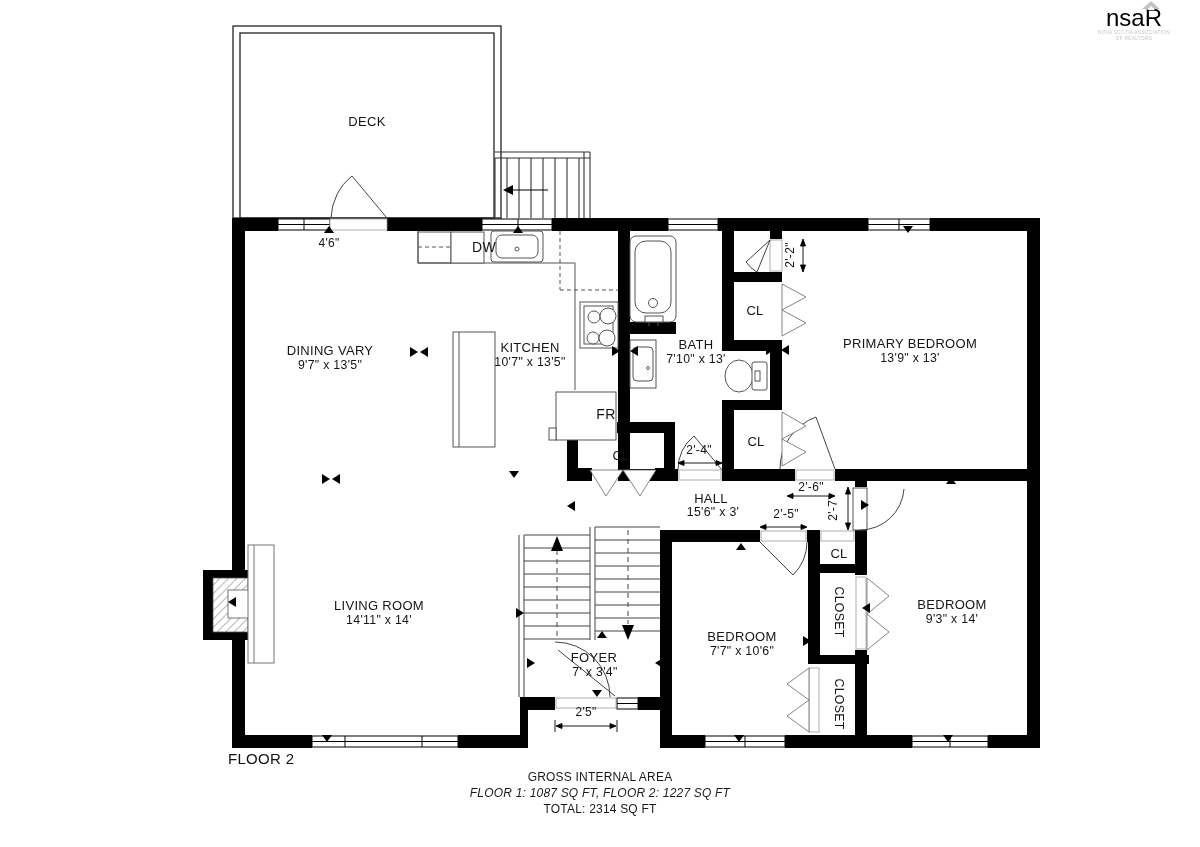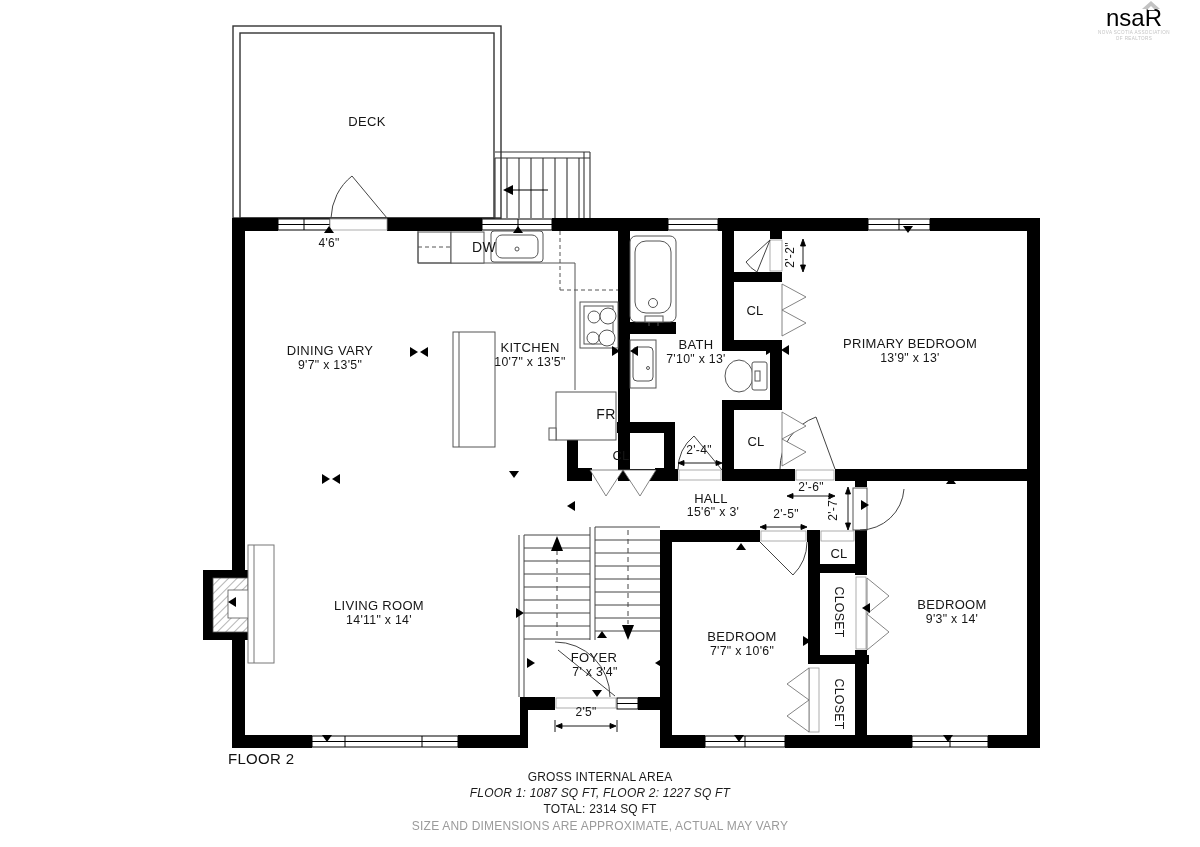--- a/index.html
+++ b/index.html
@@ -413,21 +413,20 @@
   <div class="lbl dim" style="left:811px;top:487px;">2'-6"</div>
   <div class="lbl dim" style="left:786px;top:514px;">2'-5"</div>
   <div class="lbl dim rotm90" style="left:833px;top:508px;">2'-7"</div>
   <div class="lbl dim" style="left:586px;top:712px;">2'5"</div>
 
   <div class="floorlbl" style="left:228px;top:750px;">FLOOR 2</div>
 
   <div class="footer" style="top:770px;">GROSS INTERNAL AREA</div>
   <div class="footer" style="top:786px;font-style:italic;">FLOOR 1: 1087 SQ FT, FLOOR 2: 1227 SQ FT</div>
   <div class="footer" style="top:802px;">TOTAL: 2314 SQ FT</div>
-  <div class="footer muted" style="top:819px;">SIZE AND DIMENSIONS ARE APPROXIMATE, ACTUAL MAY VARY</div>
 
   <div class="logo">
     <div class="word">
       <span>ns</span><span>a</span><span>R</span>
       <span class="roof"></span>
       <span class="roofhole"></span>
     </div>
     <div class="tag">NOVA SCOTIA ASSOCIATION</div>
     <div class="tag">OF REALTORS</div>
   </div>

